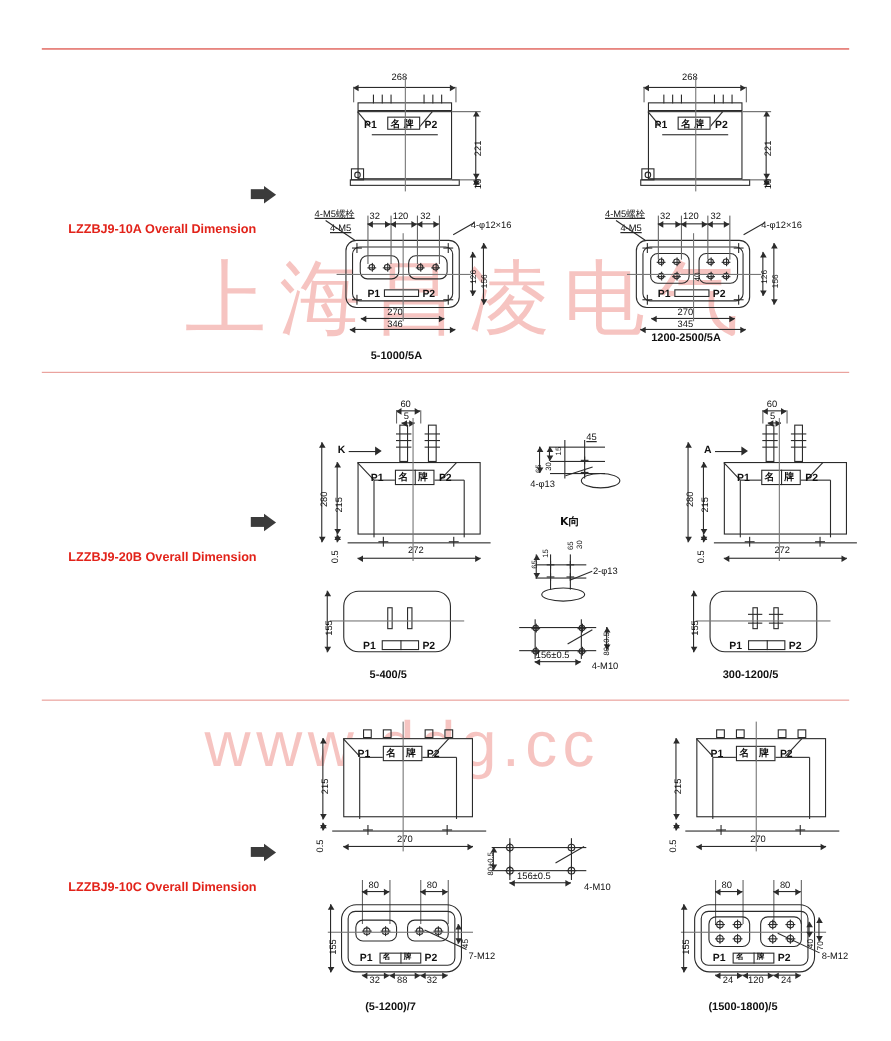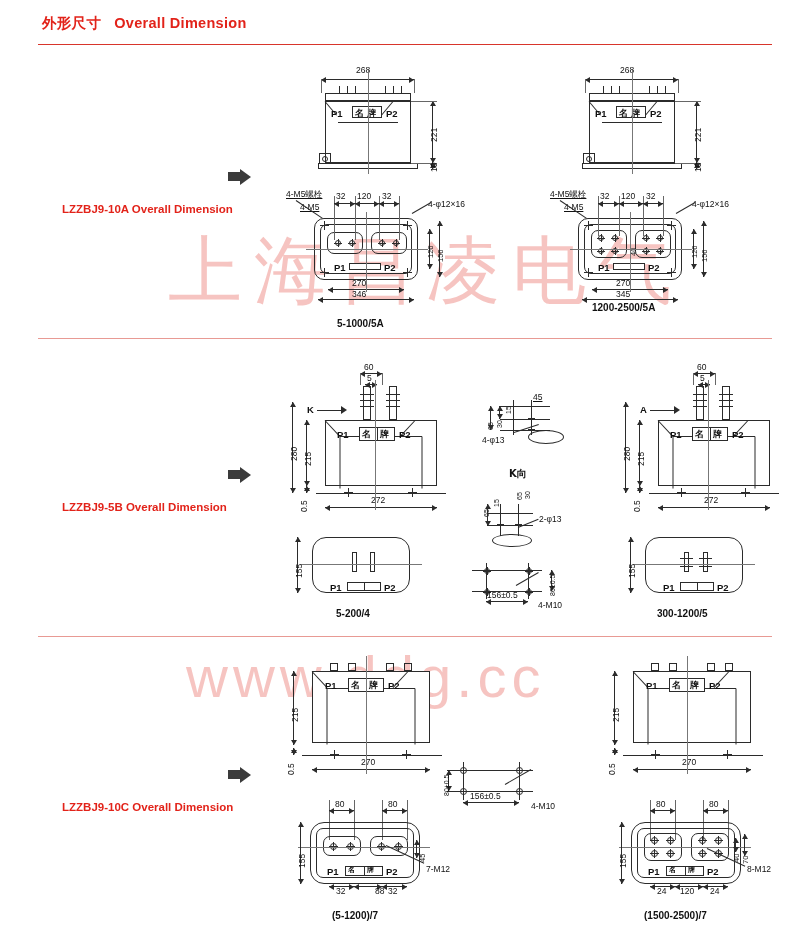--- a/index.html
+++ b/index.html
@@ -64,25 +64,20 @@
   .nplate{position:absolute;border:1px solid #2b2b2b;box-sizing:border-box;background:#fff;}
   .lead{position:absolute;height:1px;background:#2b2b2b;transform-origin:left center;}
   .oct{position:absolute;border:1px solid #2b2b2b;box-sizing:border-box;}
   .body-fill{background:#fff;}
 </style>
 </head>
 <body>
 
 <div class="page">
 
-  <div class="hdr">
-    <span class="cn">外形尺寸</span>
-    &nbsp;
-    <span>Overall Dimension</span>
-  </div>
   <div class="rule r0"></div>
   <div class="rule r1"></div>
   <div class="rule r2"></div>
 
   <div class="wm wm1">上海昌凌电气</div>
   <div class="wm wm3">www.ddg.cc</div>
 
   <div class="arrow" style="left:228px;top:172px;">
     <i></i>
       <b></b>
@@ -272,21 +267,21 @@
     <div class="t rot" style="left:701px;top:262px;font-size:7.5px;">156</div>
     <div class="ln v ctr" style="left:630px;top:212px;height:80px;"></div>
     <div class="ln h ctr" style="left:570px;top:249px;width:122px;"></div>
     <div class="cap" style="left:592px;top:302px;">1200-2500/5A</div>
   </div>
 
   <div class="arrow" style="left:228px;top:470px;">
     <i></i>
       <b></b>
   </div>
-  <div class="seclbl" style="left:62px;top:501px;">LZZBJ9-5B Overall Dimension</div>
+  <div class="seclbl" style="left:62px;top:501px;">LZZBJ9-20B Overall Dimension</div>
 
   <div class="dw">
     <div class="dim" style="left:360px;top:373px;width:22px;"></div>
     <div class="t" style="left:364px;top:363px;">60</div>
     <div class="dim" style="left:365px;top:384px;width:12px;"></div>
     <div class="t" style="left:367px;top:374px;">5</div>
     <div class="ext" style="left:360px;top:373px;height:12px;"></div>
     <div class="ext" style="left:382px;top:373px;height:12px;"></div>
 
     <div class="box" style="left:363px;top:386px;width:8px;height:34px;"></div>
@@ -336,21 +331,21 @@
     <div class="oct" style="left:312px;top:537px;width:98px;height:56px;border-radius:14px;"></div>
     <div class="box" style="left:352px;top:552px;width:5px;height:20px;"></div>
     <div class="box" style="left:370px;top:552px;width:5px;height:20px;"></div>
     <div class="ln h ctr" style="left:300px;top:564px;width:122px;"></div>
     <div class="nplate" style="left:347px;top:582px;width:34px;height:9px;"></div>
     <div class="ln v" style="left:364px;top:582px;height:9px;"></div>
     <div class="tb" style="left:330px;top:583px;">P1</div>
     <div class="tb" style="left:384px;top:583px;">P2</div>
     <div class="dimv" style="left:297px;top:537px;height:56px;"></div>
     <div class="t rot" style="left:295px;top:578px;">155</div>
-    <div class="cap" style="left:336px;top:608px;">5-200/4</div>
+    <div class="cap" style="left:336px;top:608px;">5-400/5</div>
   </div>
 
   <div class="dw">
     <div class="t" style="left:533px;top:393px;text-decoration:underline;">45</div>
     <div class="ln h" style="left:500px;top:406px;width:50px;"></div>
     <div class="ln h" style="left:500px;top:419px;width:50px;"></div>
     <div class="ln h" style="left:500px;top:430px;width:50px;"></div>
     <div class="ln v" style="left:513px;top:400px;height:35px;"></div>
     <div class="ln v" style="left:531px;top:400px;height:35px;"></div>
     <div class="xh" style="left:528px;top:415px;width:7px;height:7px;"></div>
@@ -534,21 +529,21 @@
     <div class="tb" style="left:386px;top:867px;">P2</div>
 
     <div class="dimv" style="left:300px;top:822px;height:62px;"></div>
     <div class="t rot" style="left:298px;top:868px;">155</div>
     <div class="t rot" style="left:419px;top:862px;font-size:7.5px;">45</div>
     <div class="dimv" style="left:416px;top:840px;height:18px;"></div>
 
     <div class="dim" style="left:329px;top:886px;width:25px;"></div>
     <div class="t" style="left:336px;top:887px;">32</div>
     <div class="dim" style="left:354px;top:886px;width:28px;"></div>
-    <div class="t" style="left:361px;top:887px;margin-left:14px;">88</div>
+    <div class="t" style="left:361px;top:887px;">88</div>
     <div class="dim" style="left:382px;top:886px;width:25px;"></div>
     <div class="t" style="left:388px;top:887px;">32</div>
     <div class="t" style="left:426px;top:865px;">7-M12</div>
     <div class="lead" style="left:386px;top:845px;width:42px;transform:rotate(25deg);"></div>
     <div class="cap" style="left:332px;top:910px;">(5-1200)/7</div>
   </div>
 
   <div class="dw">
     <div class="ln h" style="left:447px;top:770px;width:86px;"></div>
     <div class="ln h" style="left:447px;top:791px;width:86px;"></div>
@@ -645,16 +640,16 @@
     <div class="t rot" style="left:742px;top:864px;font-size:7.5px;">70</div>
 
     <div class="dim" style="left:650px;top:886px;width:25px;"></div>
     <div class="t" style="left:657px;top:887px;">24</div>
     <div class="dim" style="left:675px;top:886px;width:28px;"></div>
     <div class="t" style="left:680px;top:887px;">120</div>
     <div class="dim" style="left:703px;top:886px;width:25px;"></div>
     <div class="t" style="left:710px;top:887px;">24</div>
     <div class="t" style="left:747px;top:865px;">8-M12</div>
     <div class="lead" style="left:707px;top:848px;width:42px;transform:rotate(25deg);"></div>
-    <div class="cap" style="left:644px;top:910px;">(1500-2500)/7</div>
+    <div class="cap" style="left:644px;top:910px;">(1500-1800)/5</div>
   </div>
 
 </div>
 
 </body></html>

